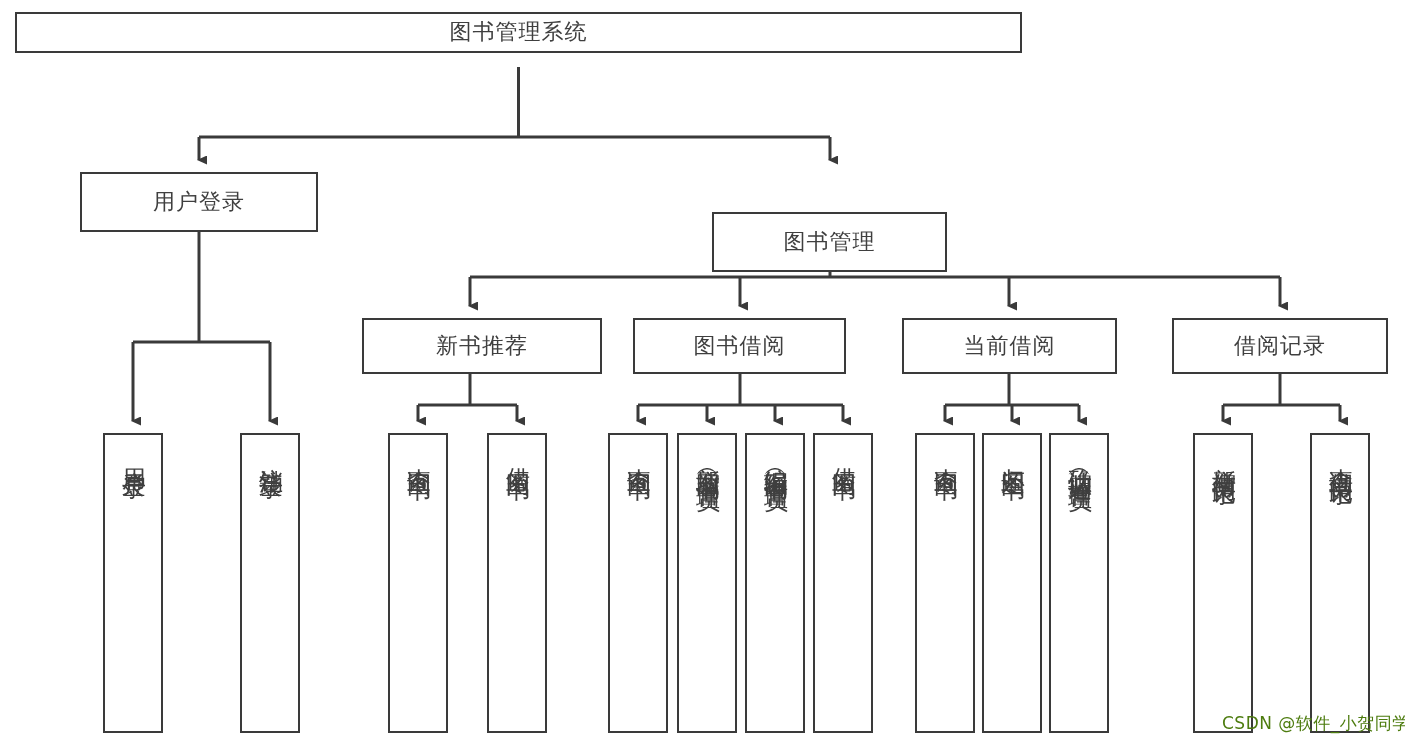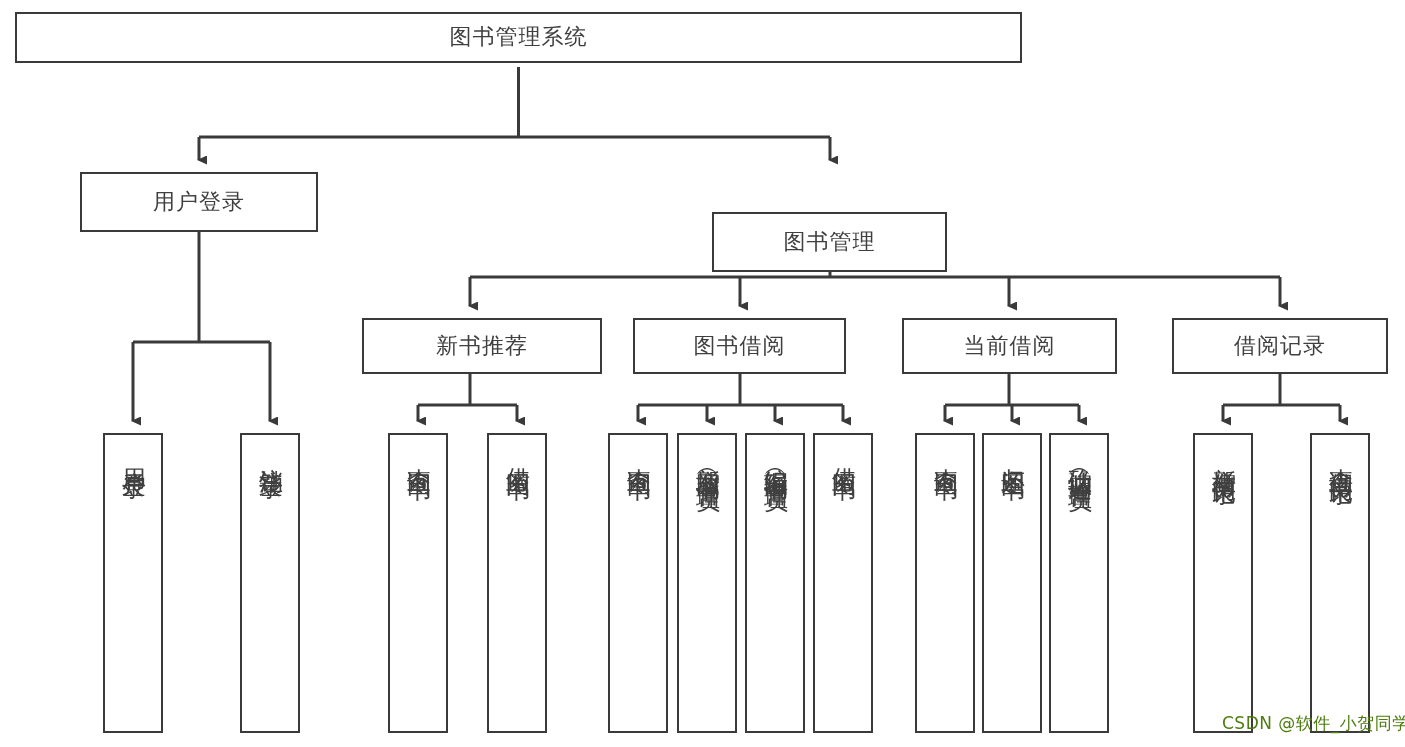--- a/index.html
+++ b/index.html
@@ -113,21 +113,21 @@
       <path d="M1012,405 L1012,421" marker-end="url(#arrow)"></path>
       <path d="M1079,405 L1079,421" marker-end="url(#arrow)"></path>
 
       <path d="M1280,374 L1280,405"></path>
       <path d="M1223,405 L1340,405"></path>
       <path d="M1223,405 L1223,421" marker-end="url(#arrow)"></path>
       <path d="M1340,405 L1340,421" marker-end="url(#arrow)"></path>
     </g>
   </svg>
 
-  <div class="node node-h" style="left: 15px; top: 12px; width: 1007px; height: 51px;">
+  <div class="node node-h" style="left: 15px; top: 12px; width: 1007px; height: 41px;">
     <span>图书管理系统</span>
   </div>
 
   <div class="node node-h" style="left: 80px; top: 172px; width: 238px; height: 60px;">
     <span>用户登录</span>
   </div>
   <div class="node node-h" style="left: 712px; top: 172px; width: 235px; height: 60px; margin-top: 40px;">
     <span>图书管理</span>
   </div>
 

